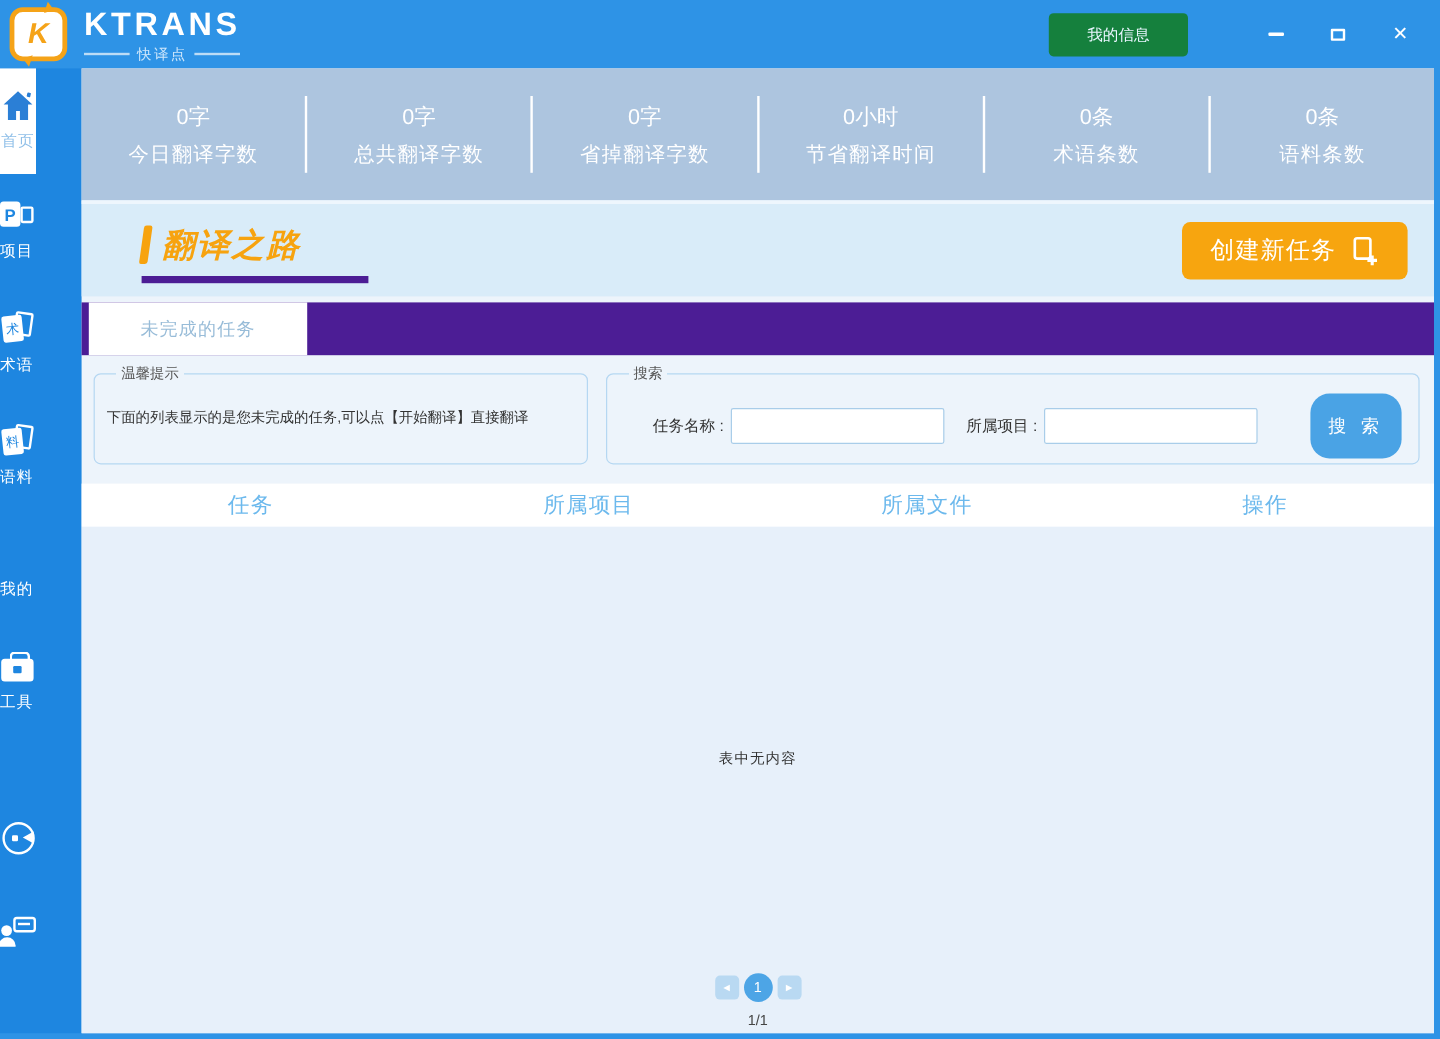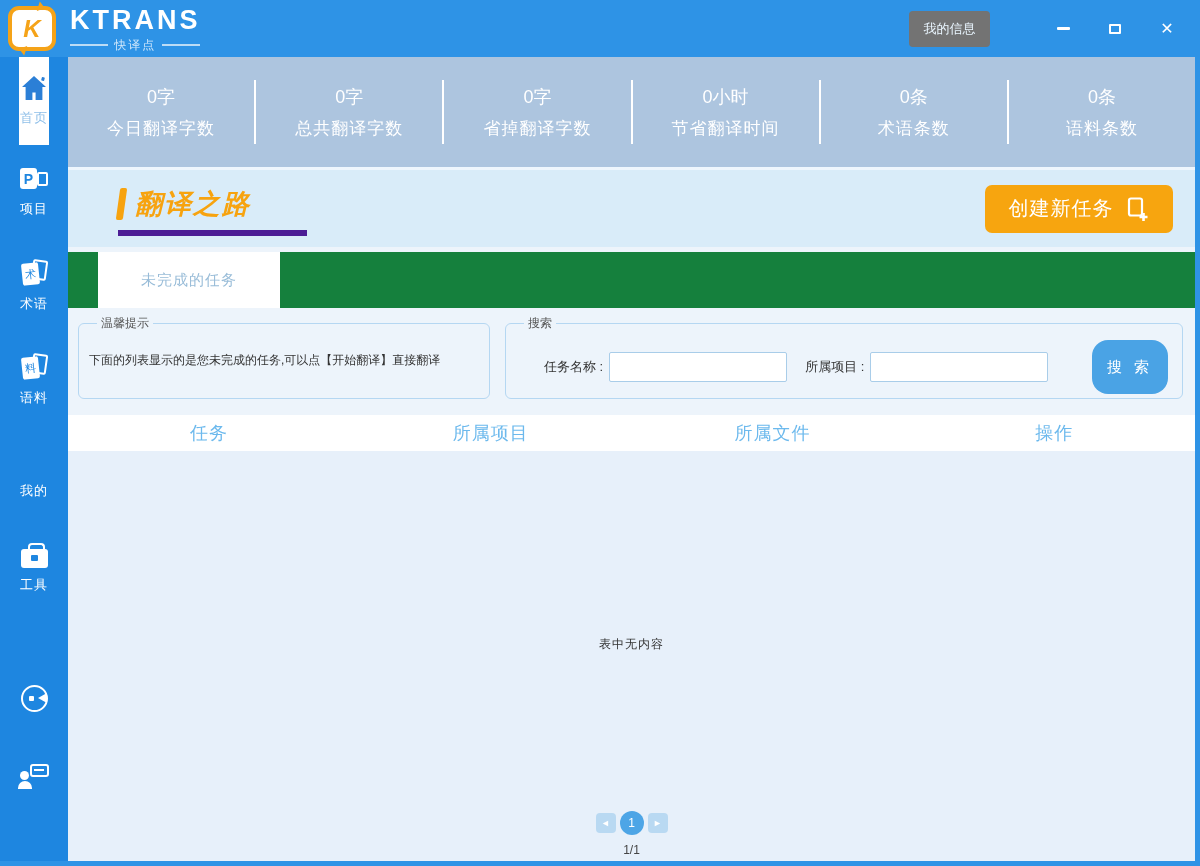--- a/index.html
+++ b/index.html
@@ -10,32 +10,32 @@
   .titlebar { height:57px; flex:none; display:flex; align-items:center; padding:0 14px 0 8px; }
   .brand { display:flex; align-items:center; gap:14px; }
   .k-badge { width:48px; height:45px; background:#fff; border:4px solid #f5a318; border-radius:11px; display:flex; align-items:center; justify-content:center; color:#f5a318; font-weight:bold; font-size:24px; font-style:italic; position:relative; }
   .k-badge::before { content:""; position:absolute; top:-7px; right:2px; border:5px solid transparent; border-left:7px solid #f5a318; transform:rotate(18deg); }
   .k-badge::after { content:""; position:absolute; bottom:-7px; left:2px; border:5px solid transparent; border-right:7px solid #f5a318; transform:rotate(18deg); }
   .brand-text { display:flex; flex-direction:column; align-items:center; line-height:1; }
   .brand-name { color:#fff; font-size:27px; font-weight:bold; letter-spacing:3px; }
   .brand-sub { display:flex; align-items:center; gap:6px; margin-top:5px; color:#cfe7fb; font-size:12px; letter-spacing:2px; }
   .brand-sub::before, .brand-sub::after { content:""; width:38px; height:2px; background:#bcdcf6; }
   .titlebar-spacer { flex:1; }
-  .my-info-btn { width:81px; height:36px; background:#737373; border:none; border-radius:4px; color:#eaf6ff; font-size:13px; cursor:pointer; margin-right:62px; }
+  .my-info-btn { width:116px; height:36px; background:#15803d; border:none; border-radius:4px; color:#eaf6ff; font-size:13px; cursor:pointer; margin-right:62px; }
   .win-controls { display:flex; align-items:center; gap:30px; margin-right:8px; }
   .win-btn { width:22px; height:22px; display:flex; align-items:center; justify-content:center; cursor:pointer; }
   .ic-min { width:13px; height:3px; background:#fff; border-radius:1px; }
   .ic-max { width:12px; height:10px; border:2px solid #fff; border-radius:1px; }
   .ic-close { color:#fff; font-size:16px; font-weight:bold; line-height:1; }
 
   
   .body-row { flex:1; display:flex; min-height:0; padding:0 5px 5px 0; }
 
   
-  .sidebar { width:68px; flex:none; background:#1e86e0; display:flex; flex-direction:column; align-items:center; }
+  .sidebar { width:68px; flex:none; background:#1e86e0; display:flex; flex-direction:column; align-items:flex-start; }
   .side-item { height:94px; display:flex; flex-direction:column; align-items:center; justify-content:center; gap:8px; color:#fff; font-size:13px; cursor:pointer; }
   .side-item.active { background:#fff; color:#8fbfe8; height:88px; }
   .side-label { letter-spacing:1px; }
   .side-footer { margin-top:auto; display:flex; flex-direction:column; align-items:center; gap:52px; padding-bottom:70px; }
 
   
   .ic-home { width:30px; height:26px; position:relative; }
   .ic-home svg { display:block; }
   .ic-pdoc { position:relative; width:28px; height:26px; }
   .ic-pdoc .p { position:absolute; left:0; top:2px; width:17px; height:21px; background:#fff; border-radius:3px; color:#1e86e0; font-weight:bold; font-size:14px; display:flex; align-items:center; justify-content:center; }
@@ -67,21 +67,21 @@
   .stat-label { font-size:17px; letter-spacing:1px; }
   .stat-div { width:2px; height:64px; background:#fff; flex:none; }
 
   .title-band { height:80px; flex:none; background:#d9ecf9; border-top:3px solid #eef6fd; display:flex; align-items:center; padding:0 22px 0 50px; }
   .section-title-wrap { display:flex; align-items:center; gap:10px; border-bottom:6px solid #4c1d95; padding:4px 56px 8px 0; }
   .accent-bar { width:7px; height:32px; background:#f7a30f; border-radius:2px; transform:skewX(-8deg); }
   .section-title { color:#f7a30f; font-size:27px; font-weight:bold; font-style:italic; letter-spacing:2px; }
   .band-spacer { flex:1; }
   .create-btn { width:188px; height:48px; background:#f7a50f; border:none; border-radius:7px; color:#fff; font-size:20px; display:flex; align-items:center; justify-content:center; gap:10px; cursor:pointer; letter-spacing:1px; }
 
-  .tabbar { height:56px; flex:none; background:#15803d; margin-top:5px; display:flex; padding-left:30px; }
+  .tabbar { height:44px; flex:none; background:#4c1d95; margin-top:5px; display:flex; padding-left:6px; }
   .tab { width:182px; display:flex; align-items:center; justify-content:center; font-size:15px; color:#fff; cursor:pointer; letter-spacing:1px; }
   .tab.active { background:#fff; color:#98bcd8; }
 
   .panel { flex:none; display:flex; gap:15px; padding:7px 12px 10px 10px; }
   fieldset { border:1px solid #b5d7f2; border-radius:6px; padding:6px 10px 10px; }
   legend { font-size:12px; color:#555; padding:0 4px; margin-left:8px; }
   .tip-fieldset { width:412px; height:84px; flex:none; }
   .tip-text { font-size:12px; color:#333; margin-top:14px; }
   .search-fieldset { flex:1; height:84px; }
   .search-row { display:flex; align-items:center; height:58px; padding-left:28px; }

